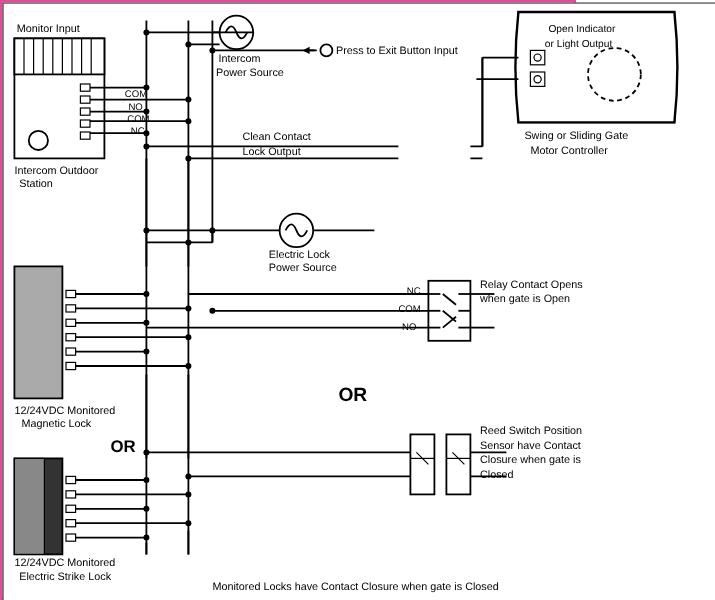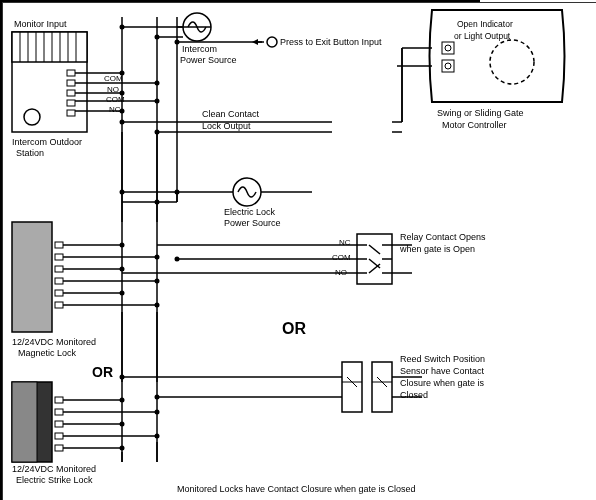--- a/index.html
+++ b/index.html
@@ -10,21 +10,21 @@
       font-family: Arial, sans-serif;
       font-size: 10px;
       overflow: hidden;
       position: relative;
     }
     .diagram-container {
       width: 480px;
       height: 500px;
       position: relative;
       background: #fff;
-      border: 2px solid #000000;
+      border: 2px solid #ec4899;
     }
     svg {
       position: absolute;
       top: 0;
       left: 0;
       width: 596px;
       height: 500px;
     }
   </style>
 </head>

